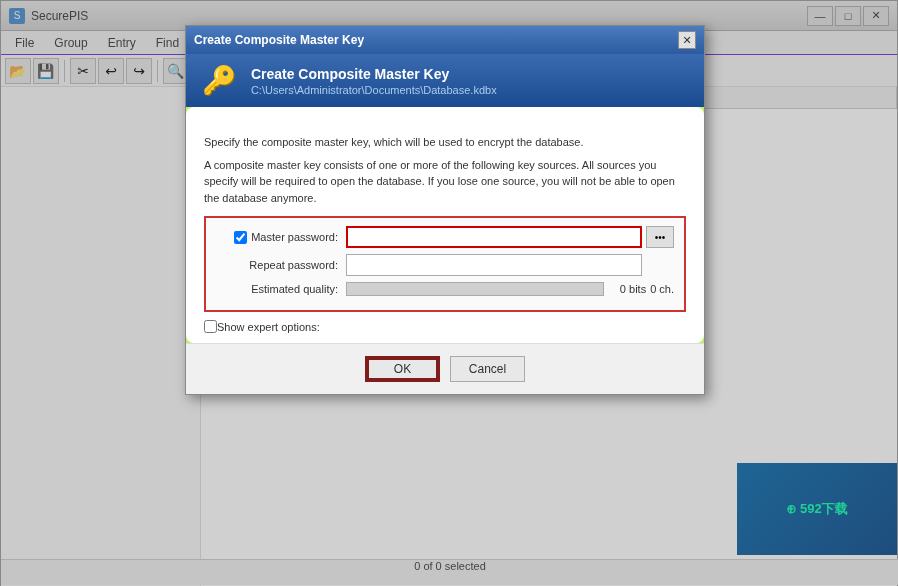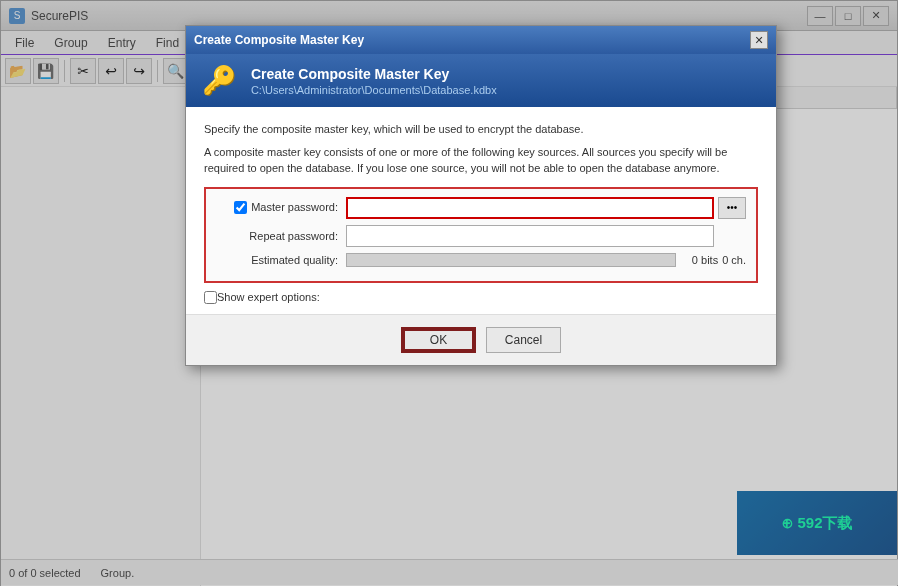--- a/index.html
+++ b/index.html
@@ -151,53 +151,54 @@
       width: 898px;
       height: 26px;
       background: #f0f0f0;
       border-top: 1px solid #ccc;
       display: flex;
       align-items: center;
       padding: 0 8px;
       gap: 20px;
       font-size: 11px;
       color: #333;
+      flex-direction: column;
     }
 
     
     .watermark {
       position: absolute;
       bottom: 30px;
       right: 0;
       width: 160px;
-      height: 64px;
+      height: 92px;
       background: linear-gradient(135deg, #0066aa, #004488);
       display: flex;
       align-items: center;
       justify-content: center;
       color: #00ffaa;
-      font-size: 15px;
+      font-size: 13px;
       font-weight: bold;
     }
 
     
     .overlay-backdrop {
       position: absolute;
       top: 0; left: 0;
       width: 898px;
       height: 586px;
       background: rgba(100,100,100,0.3);
     }
 
     
     .dialog {
       position: absolute;
       top: 25px;
       left: 185px;
-      width: 592px;
+      width: 520px;
       background: #bef264;
       border: 1px solid #888;
       box-shadow: 4px 4px 12px rgba(0,0,0,0.4);
     }
 
     .dialog-title-bar {
       display: flex;
       align-items: center;
       justify-content: space-between;
       background: linear-gradient(to bottom, #4a7cbf, #2c5aa0);
@@ -240,22 +241,23 @@
       font-weight: bold;
       margin-bottom: 2px;
     }
     .dialog-header-subtitle {
       color: #aaccee;
       font-size: 11px;
     }
 
     
     .dialog-body {
-      padding: 14px 18px 10px;
+      padding: 27px 18px 10px;
       background: white;
+      border-radius: 8px;
     }
     .dialog-desc {
       font-size: 11px;
       color: #333;
       margin-bottom: 6px;
       line-height: 1.5;
     }
 
     
     .form-section {

